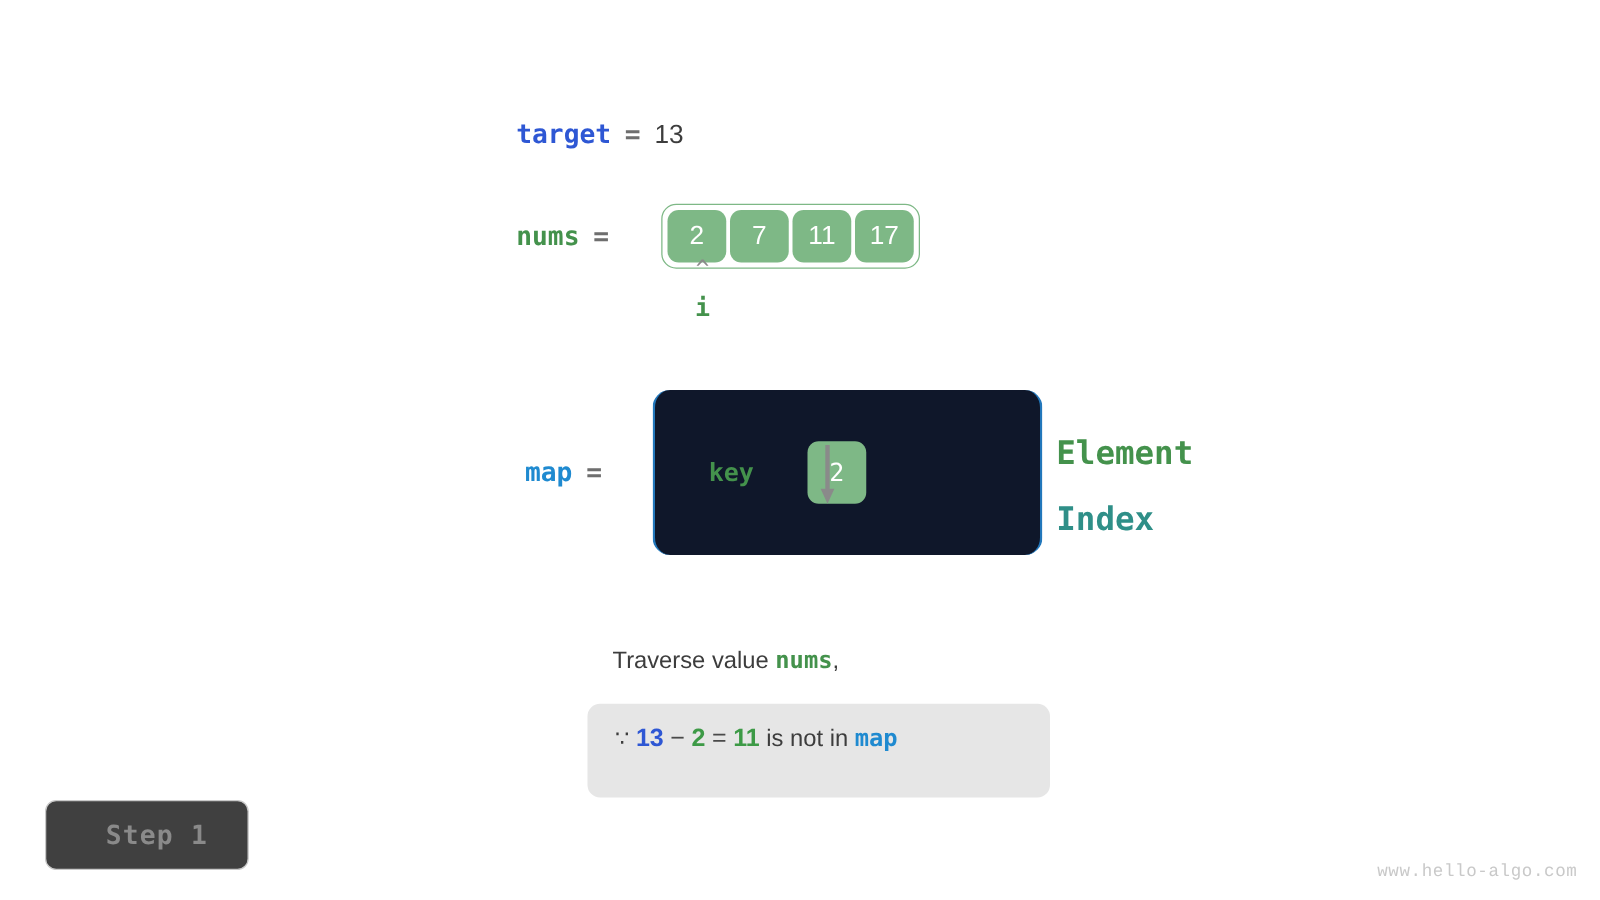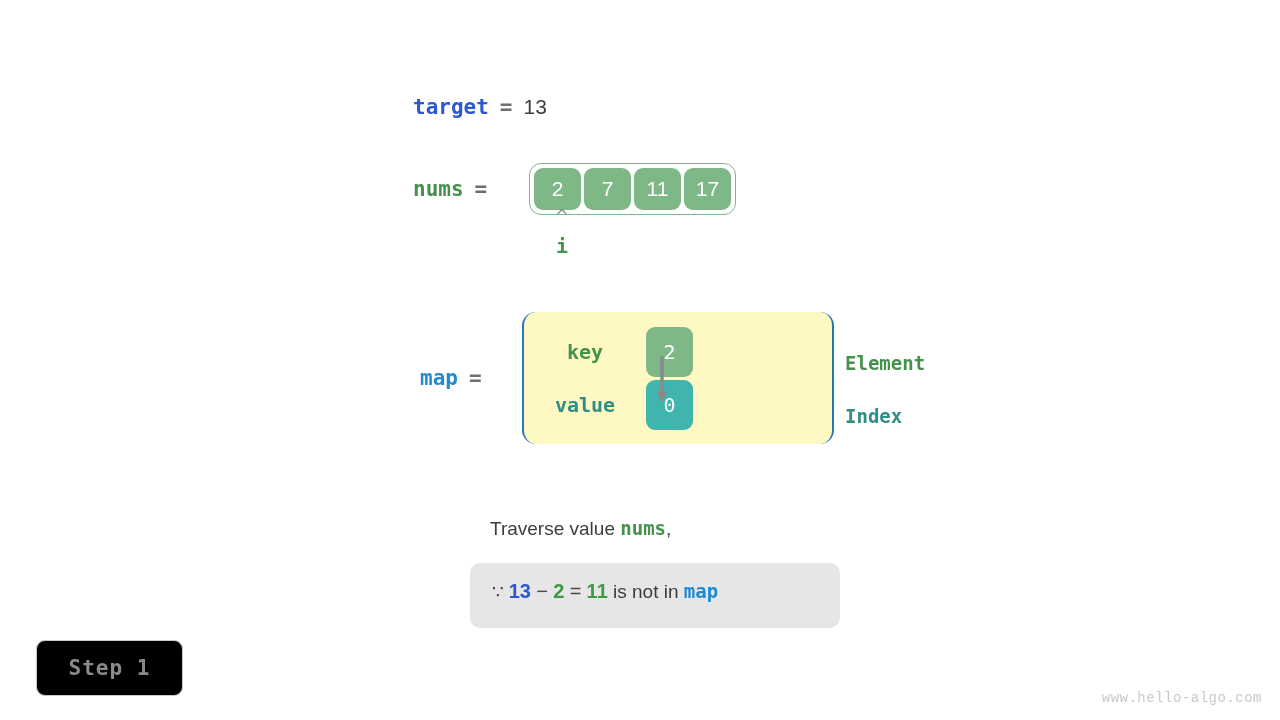--- a/index.html
+++ b/index.html
@@ -115,21 +115,21 @@
   #map-label-wrap {
     display: flex;
     align-items: baseline;
     gap: 11px;
     width: 102px;
   }
   #map-box {
     position: relative;
     width: 312px;
     height: 132px;
-    background: #fef9c3;
+    background: #0f172a;
     border-left: 2.5px solid #2277bb;
     border-right: 2.5px solid #2277bb;
     border-radius: 14px;
     box-sizing: border-box;
     display: flex;
     flex-direction: column;
     justify-content: center;
   }
   .map-line {
     display: flex;
@@ -171,21 +171,21 @@
 
   #map-annotations {
     position: absolute;
     left: 845px;
     top: 336px;
     width: 150px;
   }
   .annot {
     font-family: "DejaVu Sans Mono", monospace;
     font-weight: bold;
-    font-size: 19px;
+    font-size: 26px;
     height: 53px;
     display: flex;
     align-items: center;
   }
   .annot-element { color: #44924c; }
   .annot-index   { color: #2f8f88; }
 
   
   #traverse-line {
     position: absolute;
@@ -203,21 +203,21 @@
   .c-green { color: #44924c; }
 
   #reason-box {
     position: absolute;
     left: 470px;
     top: 563px;
     width: 370px;
     box-sizing: border-box;
     background: #e6e6e6;
     border-radius: 10px;
-    padding: 11px 22px 19px 22px;
+    padding: 11px 22px 29px 22px;
   }
   .reason-line {
     font-size: 19px;
     color: #3d3d3d;
     white-space: nowrap;
     line-height: 35px;
   }
   .logic-sym {
     font-family: "DejaVu Sans", sans-serif;
     font-size: 18px;
@@ -249,29 +249,30 @@
 
   
   #step-badge {
     position: absolute;
     left: 36px;
     top: 640px;
     width: 145px;
     height: 54px;
     border: 1.5px solid #c9c9c9;
     border-radius: 9px;
-    background: #000000;
+    background: #404040;
     display: flex;
     align-items: center;
     justify-content: center;
     font-family: "DejaVu Sans Mono", monospace;
     font-weight: bold;
     font-size: 21px;
     color: #8a8a8a;
     letter-spacing: 1px;
+    padding-left: 16px;
   }
 
   
   #watermark {
     position: absolute;
     right: 18px;
     bottom: 14px;
     font-family: Liberation Mono, monospace;
     font-size: 14px;
     color: #c9c9c9;
@@ -307,24 +308,20 @@
 
 <div id="map-row">
   <div id="map-label-wrap">
     <span class="var-name var-map">map</span>
     <span class="eq">=</span>
   </div>
   <div id="map-box">
     <div class="map-line map-line-key">
       <span class="kv-label kv-key-label">key</span>
       <span class="kv-cell kv-cell-key">2</span>
-    </div>
-    <div class="map-line map-line-value">
-      <span class="kv-label kv-value-label">value</span>
-      <span class="kv-cell kv-cell-value">0</span>
     </div>
     <svg id="map-arrow" viewBox="0 0 14 48">
       <line x1="7" y1="0" x2="7" y2="38" stroke="#8a8a8a" stroke-width="3.5"></line>
       <polygon points="7,47 1.5,35 12.5,35" fill="#8a8a8a"></polygon>
     </svg>
   </div>
 </div>
 
 <div id="map-annotations">
   <div class="annot annot-element">Element</div>

